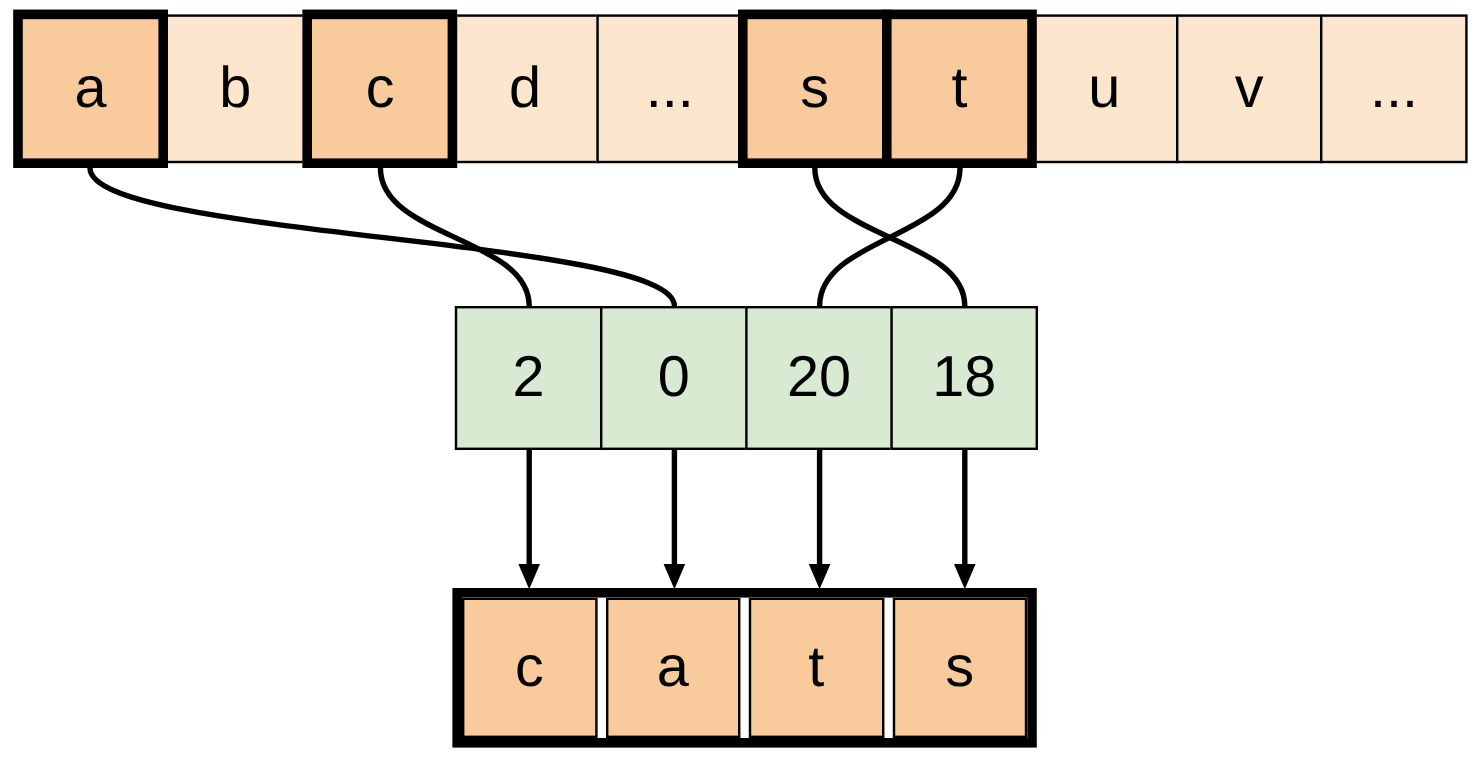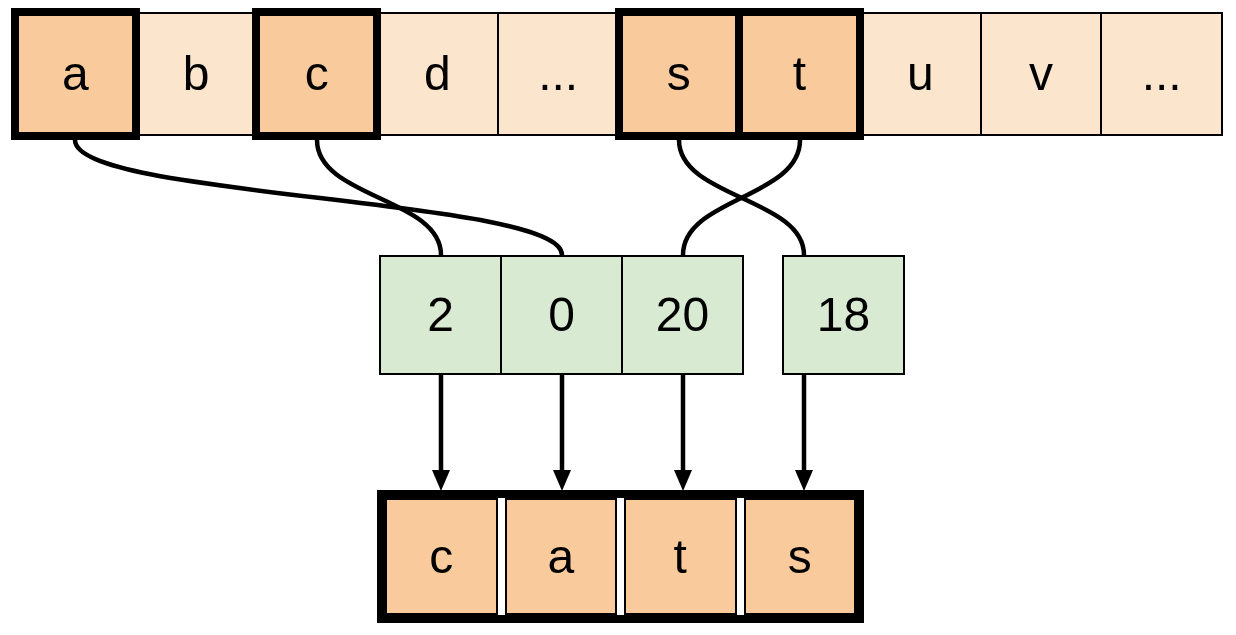--- a/index.html
+++ b/index.html
@@ -65,21 +65,21 @@
     width: 484px; height: 120px;
   }
   #index-row .cell {
     top: 0; height: 100%;
     width: calc(25% + 2px);
     background: #d9ead3;
   }
   .q0 { left: calc(0% - 1px); }
   .q1 { left: calc(25% - 1px); }
   .q2 { left: calc(50% - 1px); }
-  .q3 { left: calc(75% - 1px); margin-left: 40px; }
+  .q3 { left: calc(75% - 1px); }
 
   
   #output-row {
     position: absolute;
     left: 377px; top: 490px;
     width: 487px; height: 133px;
     box-sizing: border-box;
     border: 8px solid #000000;
     background: #ffffff;
     display: flex;

